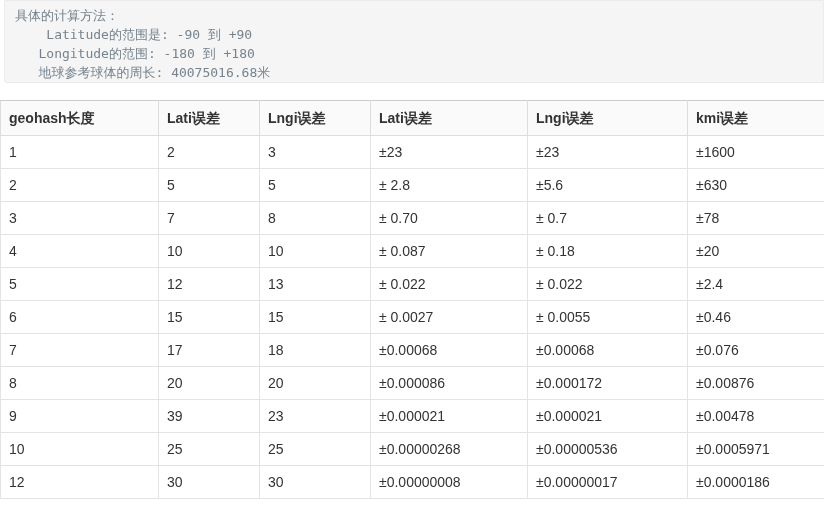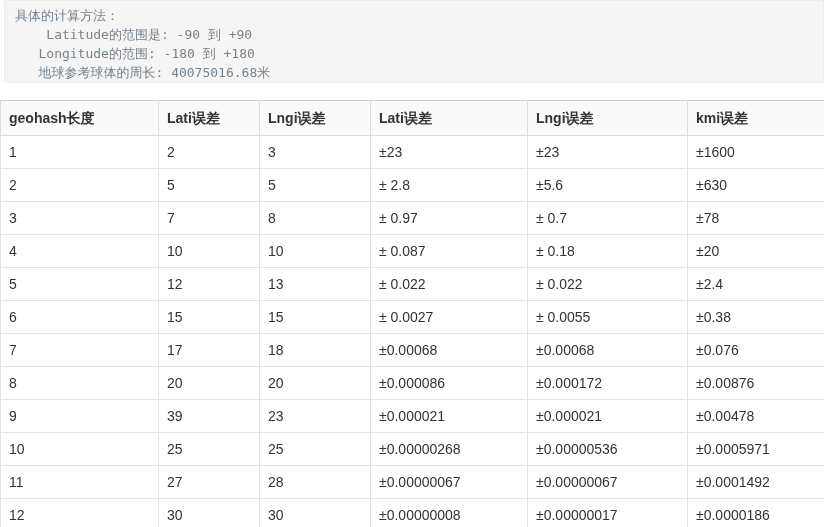--- a/index.html
+++ b/index.html
@@ -93,21 +93,21 @@
           <td>5</td>
           <td>5</td>
           <td>± 2.8</td>
           <td>±5.6</td>
           <td>±630</td>
         </tr>
         <tr>
           <td>3</td>
           <td>7</td>
           <td>8</td>
-          <td>± 0.97</td>
+          <td>± 0.70</td>
           <td>± 0.7</td>
           <td>±78</td>
         </tr>
         <tr>
           <td>4</td>
           <td>10</td>
           <td>10</td>
           <td>± 0.087</td>
           <td>± 0.18</td>
           <td>±20</td>
@@ -119,21 +119,21 @@
           <td>± 0.022</td>
           <td>± 0.022</td>
           <td>±2.4</td>
         </tr>
         <tr>
           <td>6</td>
           <td>15</td>
           <td>15</td>
           <td>± 0.0027</td>
           <td>± 0.0055</td>
-          <td>±0.38</td>
+          <td>±0.46</td>
         </tr>
         <tr>
           <td>7</td>
           <td>17</td>
           <td>18</td>
           <td>±0.00068</td>
           <td>±0.00068</td>
           <td>±0.076</td>
         </tr>
         <tr>
@@ -154,28 +154,20 @@
         </tr>
         <tr>
           <td>10</td>
           <td>25</td>
           <td>25</td>
           <td>±0.00000268</td>
           <td>±0.00000536</td>
           <td>±0.0005971</td>
         </tr>
         <tr>
-          <td>11</td>
-          <td>27</td>
-          <td>28</td>
-          <td>±0.00000067</td>
-          <td>±0.00000067</td>
-          <td>±0.0001492</td>
-        </tr>
-        <tr>
           <td>12</td>
           <td>30</td>
           <td>30</td>
           <td>±0.00000008</td>
           <td>±0.00000017</td>
           <td>±0.0000186</td>
         </tr>
       </tbody>
   </table>
 </div>

